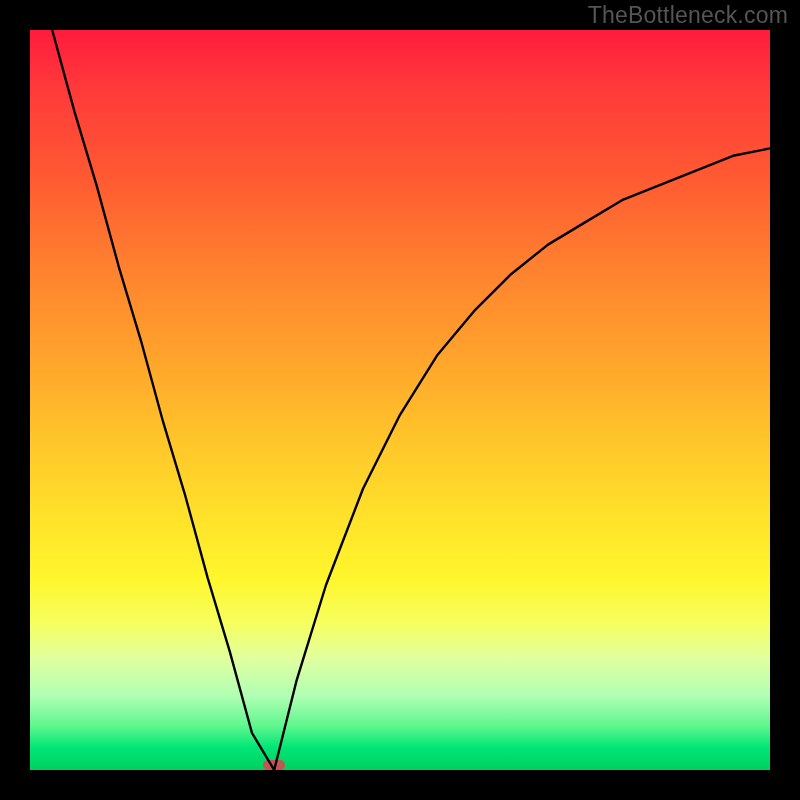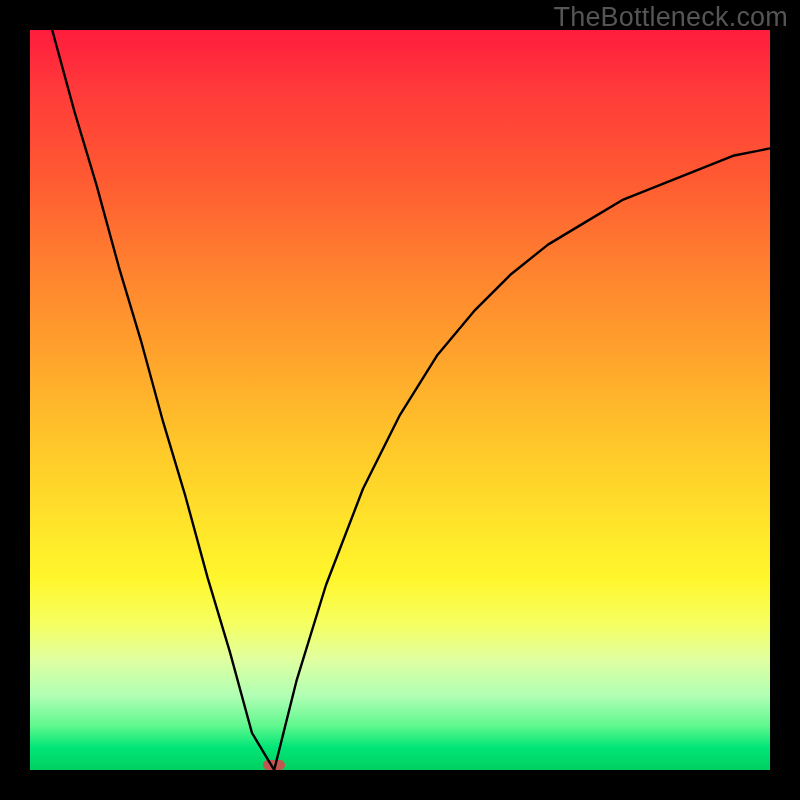--- a/index.html
+++ b/index.html
@@ -17,21 +17,21 @@
     top: 0;
     width: 800px;
     height: 800px;
     background: #000;
   }
   .watermark {
     position: absolute;
     top: 2px;
     right: 12px;
     color: #555;
-    font-size: 27px;
+    font-size: 23px;
     letter-spacing: 0.2px;
     font-weight: 400;
     z-index: 50;
   }
   .plot-wrap {
     position: absolute;
     left: 30px;
     top: 30px;
     width: 740px;
     height: 740px;

